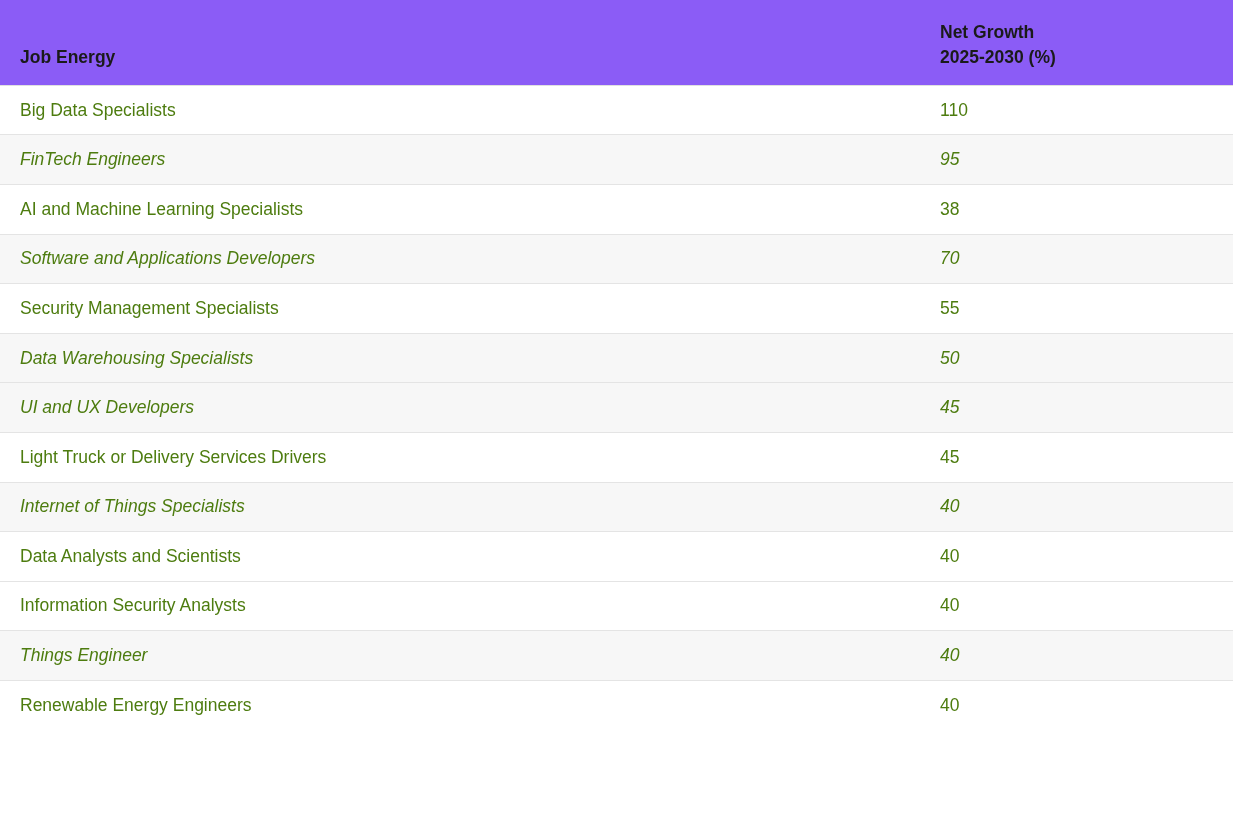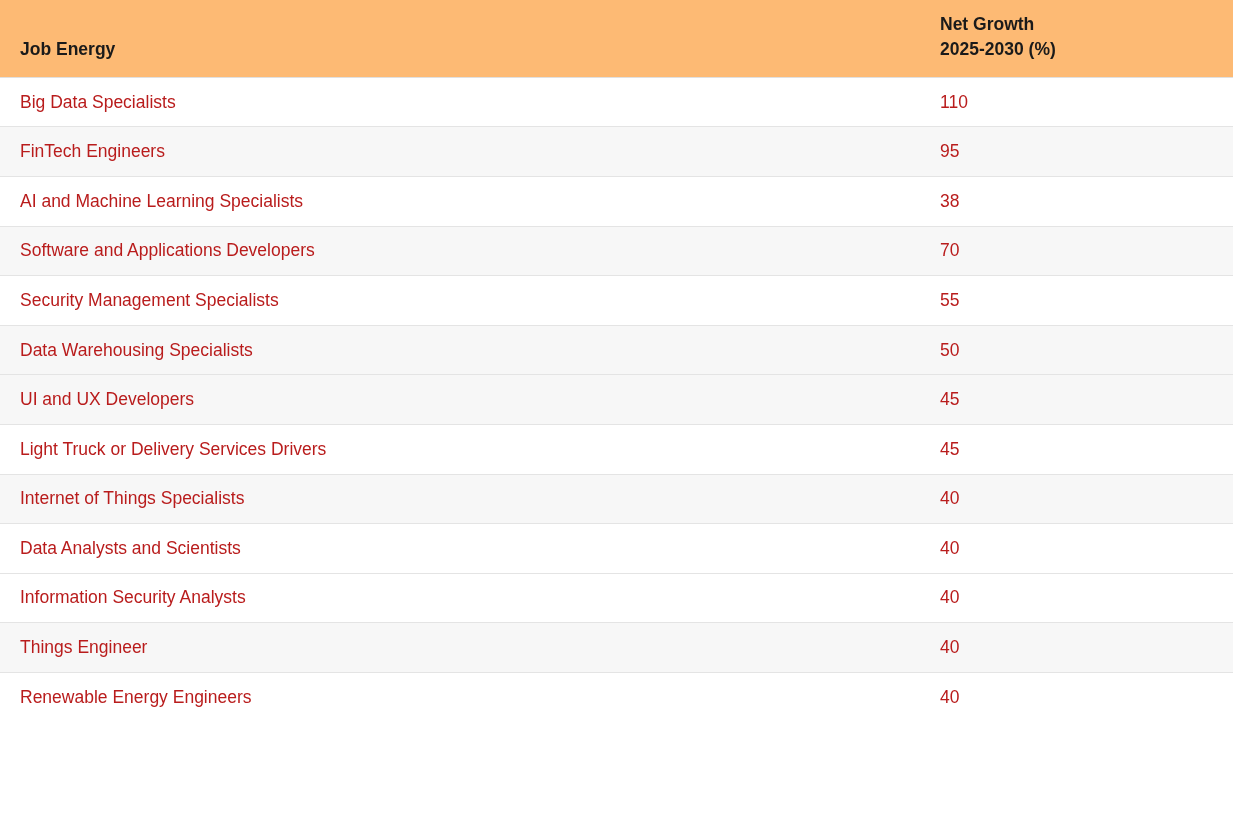--- a/index.html
+++ b/index.html
@@ -16,56 +16,56 @@
   }
   table.data-table {
     border-collapse: collapse;
     width: 1233px;
     table-layout: fixed;
   }
   table.data-table col.col-title { width: 920px; }
   table.data-table col.col-value { width: 313px; }
 
   thead th {
-    background: #fdba74;
+    background: #8b5cf6;
     font-size: 17.5px;
     font-weight: bold;
     color: #1a1a1a;
     text-align: left;
     vertical-align: bottom;
-    padding: 12px 20px 14px 20px;
+    padding: 20px 20px 14px 20px;
     height: 62px;
     box-sizing: border-box;
     line-height: 1.45;
     border: none;
   }
   thead th.th-value {
     padding-left: 20px;
   }
   thead th .hdr-line {
     display: block;
     white-space: nowrap;
   }
 
   tbody td {
     font-size: 17.5px;
     font-weight: normal;
-    color: #b91c1c;
+    color: #4d7c0f;
     text-align: left;
     vertical-align: middle;
     padding: 0 20px;
     height: 49.6px;
     box-sizing: border-box;
     border-top: 1px solid #e4e4e4;
     white-space: nowrap;
     overflow: hidden;
     text-overflow: ellipsis;
   }
   tbody tr.row-odd td { background: #ffffff; }
-  tbody tr.row-even td { background: #f7f7f7; }
+  tbody tr.row-even td { background: #f7f7f7; font-style: italic; }
   tbody tr:first-child td { border-top: 1px solid #e0e0e0; }
 </style>
 </head>
 <body>
 
 <table class="data-table">
   <colgroup>
     <col class="col-title">
     <col class="col-value">
   </colgroup>

